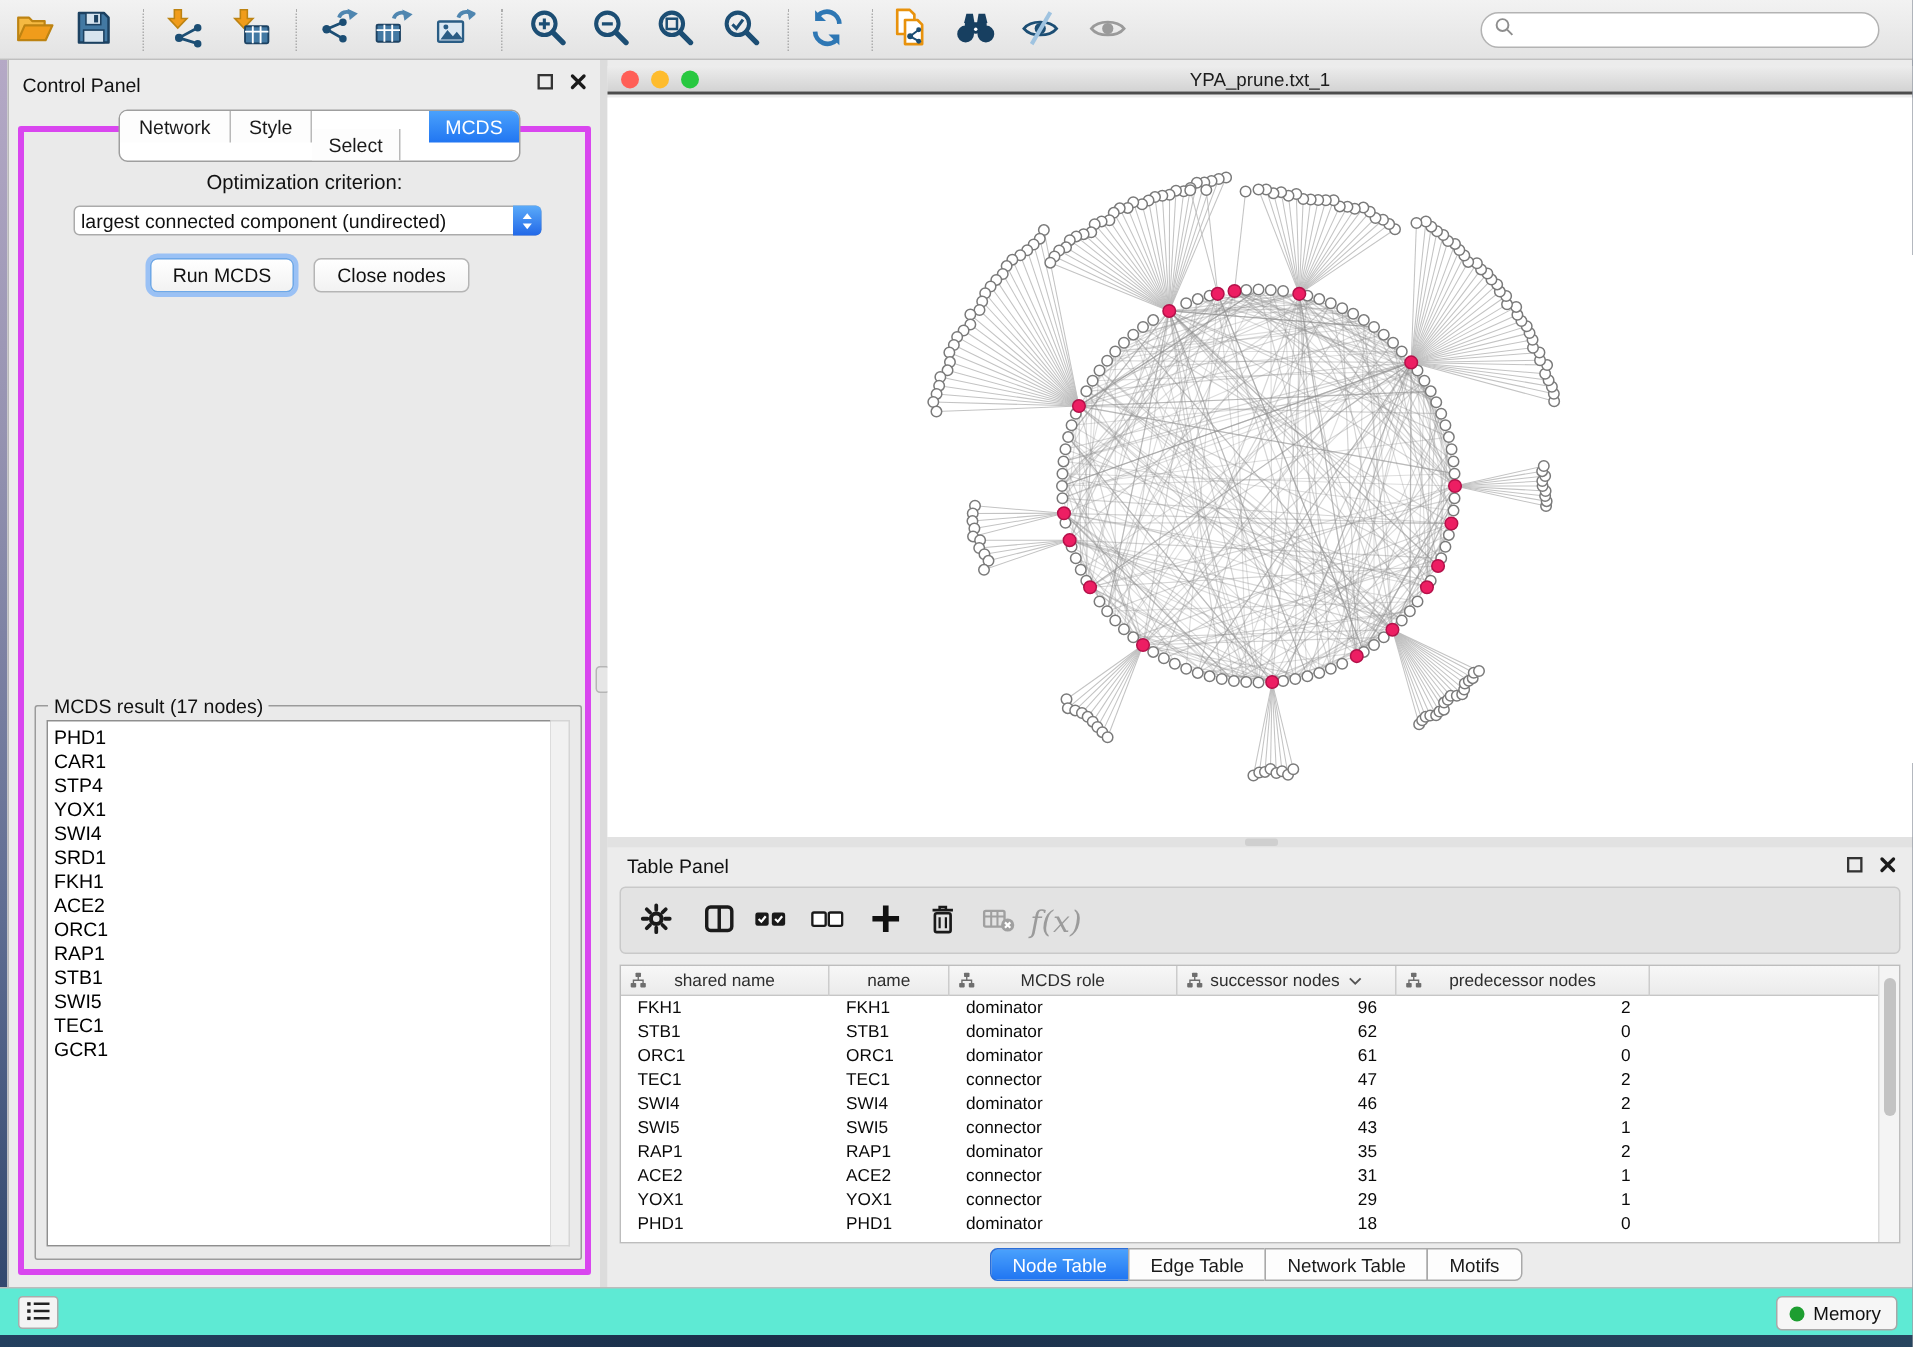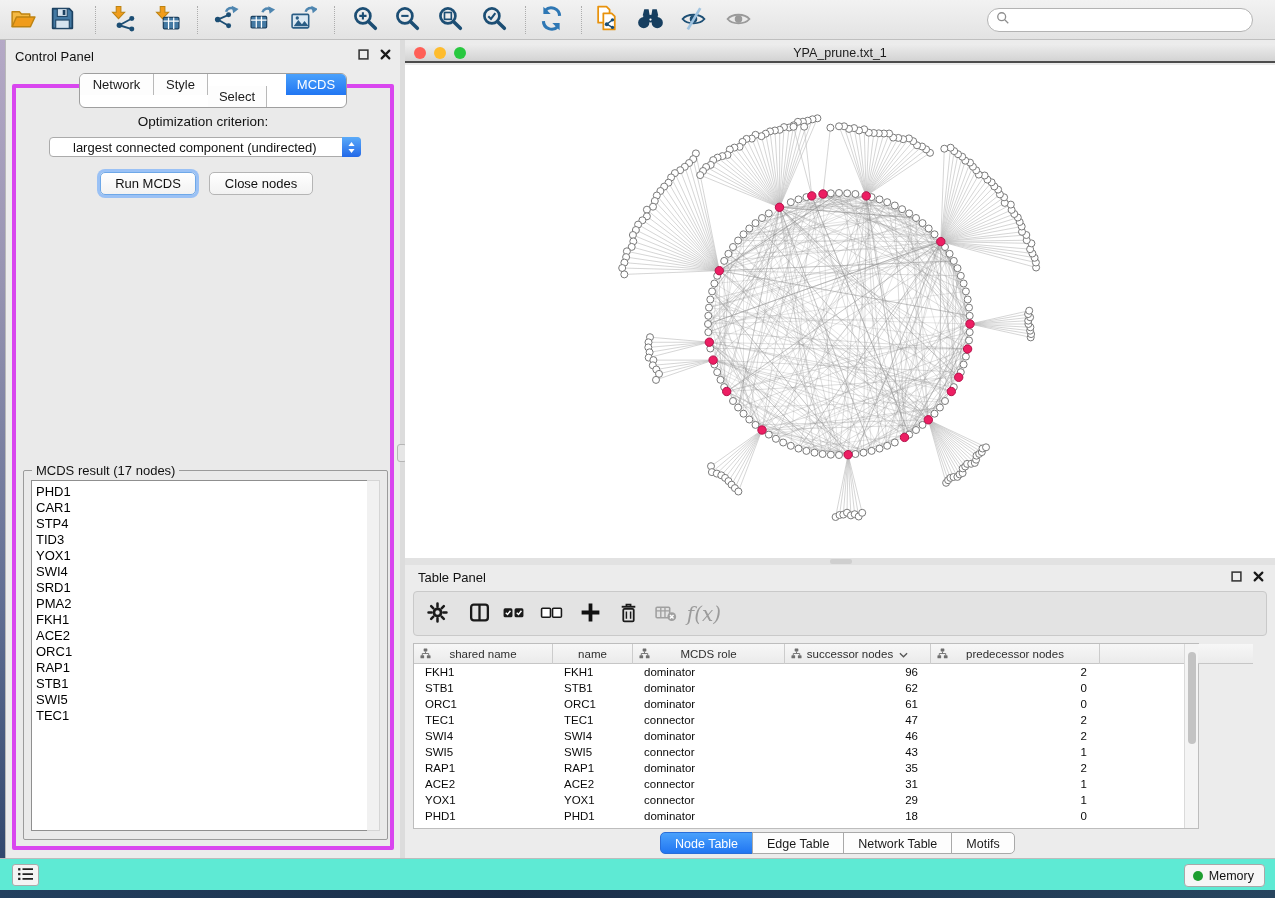--- a/index.html
+++ b/index.html
@@ -35,21 +35,21 @@
     border:1px solid #9f9f9f; border-radius:6px; overflow:hidden; background:#fff; }
   .cp-tab { height:21px; line-height:21px; text-align:center; font-size:13px; color:#1a1a1a;
     background:#fdfdfd; border-right:1px solid #b9b9b9; cursor:pointer; }
   .cp-tab:last-child { border-right:none; }
   .cp-tab.sel { background:linear-gradient(#4aa1fc,#2176f2); color:#fff;margin-left:19px; }
   .cp-content { position:absolute; left:6px; top:44px; width:382px; height:766px;
     background:#eaeaea; border:4px solid #d946ef; border-radius:2px; }
   .opt-label { position:absolute; left:0; top:26px; width:100%; text-align:center; font-size:13.5px; color:#111; }
   .dropdown { position:absolute; left:33px; top:49px; width:312px; height:20px; background:#fff;
     border:1px solid #ababab; border-radius:4px; display:flex; align-items:center; cursor:pointer; }
-  .dropdown .dtext { flex:1; font-size:13px; color:#111; padding-left:23px; white-space:nowrap; overflow:hidden; }
+  .dropdown .dtext { flex:1; font-size:13px; color:#111; padding-left:4px; white-space:nowrap; overflow:hidden; }
   .dropdown .stepper { width:19px; height:20px; margin-right:-1px; border-radius:0 4px 4px 0;
     background:linear-gradient(#5babf9,#2268e8); display:flex; align-items:center; justify-content:center; }
   .btnrow-btn { position:absolute; height:23px; background:linear-gradient(#ffffff,#f2f2f2);
     border:1px solid #b5b5b5; border-radius:5px; font-size:13px; color:#111; cursor:pointer; }
   .focus-ring { box-shadow:0 0 0 3px rgba(110,170,250,.65); border-color:#6ea8e8; }
   .mcds-box { position:absolute; left:7px; top:382px; width:365px; height:370px;
     border:1px solid #9b9b9b; border-radius:2px; }
   .mcds-box .legend { position:absolute; left:8px; top:-8px; background:#eaeaea; padding:0 4px; font-size:13px; color:#111; }
   .mcds-list { position:absolute; left:7px; top:9px; width:337px; height:351px; background:#fff;
     border:1px solid #8f8f8f; font-size:13px; color:#000; padding:3px 0 0 4px; overflow:hidden; }
@@ -75,21 +75,21 @@
 
   
   .tpanel { position:absolute; left:405px; top:565px; width:870px; height:293px; background:#ececec; }
   .tp-toolbar { position:absolute; left:8px; top:26px; width:854px; height:45px;
     background:#e3e3e3; border:1px solid #c9c9c9; border-radius:4px; }
   .tp-ibtn { position:absolute; top:7px; width:32px; height:30px; background:transparent; border:none;
     display:flex; align-items:center; justify-content:center; cursor:pointer; }
   .tp-ibtn svg { width:23px; height:23px; }
   .tp-ibtn.disabled { cursor:default;align-items:center; }
   .fx-label { font-style:italic; font-family:"DejaVu Serif","Liberation Serif",serif; font-size:20px; color:#9b9b9b; }
-  .tbl-wrap { position:absolute; left:8px; top:78px; width:786px; height:186px; background:#fff; border:1px solid #bdbdbd; }
+  .tbl-wrap { position:absolute; left:8px; top:78px; width:854px; height:186px; background:#fff; border:1px solid #bdbdbd; }
   .tbl-head { position:absolute; left:0; top:0; height:20px; width:839px; display:flex;
     background:linear-gradient(#f7f7f7,#ebebeb); border-bottom:1px solid #c6c6c6; }
   .th-cell { position:relative; height:20px; border-right:1px solid #cccccc; display:flex; align-items:center; justify-content:center;
     font-size:11.5px; color:#2e2e2e; cursor:pointer; }
   .th-cell .ns { position:absolute; left:6px; top:4px; }
   .th-cell .chev { margin-left:6px; }
   .tbl-body { position:absolute; left:0; top:20px; width:839px; }
   .trow { display:flex; height:16px; }
   .tcell { font-size:11.5px; color:#0a0a0a; line-height:16px; white-space:nowrap; overflow:hidden; }
   .tcell.num { text-align:right; padding-right:13px; }
@@ -304,32 +304,31 @@
         </span>
       </div>
       <button class="btnrow-btn focus-ring" style="left:84px; top:84px; width:96px;">Run MCDS</button>
       <button class="btnrow-btn" style="left:193px; top:84px; width:104px;">Close nodes</button>
       <div class="mcds-box">
         <span class="legend">MCDS result (17 nodes)</span>
         <div class="mcds-list" id="mcds-list">
             <div class="mcds-item">PHD1</div>
             <div class="mcds-item">CAR1</div>
             <div class="mcds-item">STP4</div>
-            <div class="mcds-item">TID3</div>
             <div class="mcds-item">YOX1</div>
             <div class="mcds-item">SWI4</div>
             <div class="mcds-item">SRD1</div>
-            <div class="mcds-item">PMA2</div>
             <div class="mcds-item">FKH1</div>
             <div class="mcds-item">ACE2</div>
             <div class="mcds-item">ORC1</div>
             <div class="mcds-item">RAP1</div>
             <div class="mcds-item">STB1</div>
             <div class="mcds-item">SWI5</div>
             <div class="mcds-item">TEC1</div>
+            <div class="mcds-item">GCR1</div>
           </div>
         <div class="mcds-scroll"></div>
       </div>
     </div>
   </section>
 
   <div class="v-split">
       <div class="grip"></div>
     </div>
 

